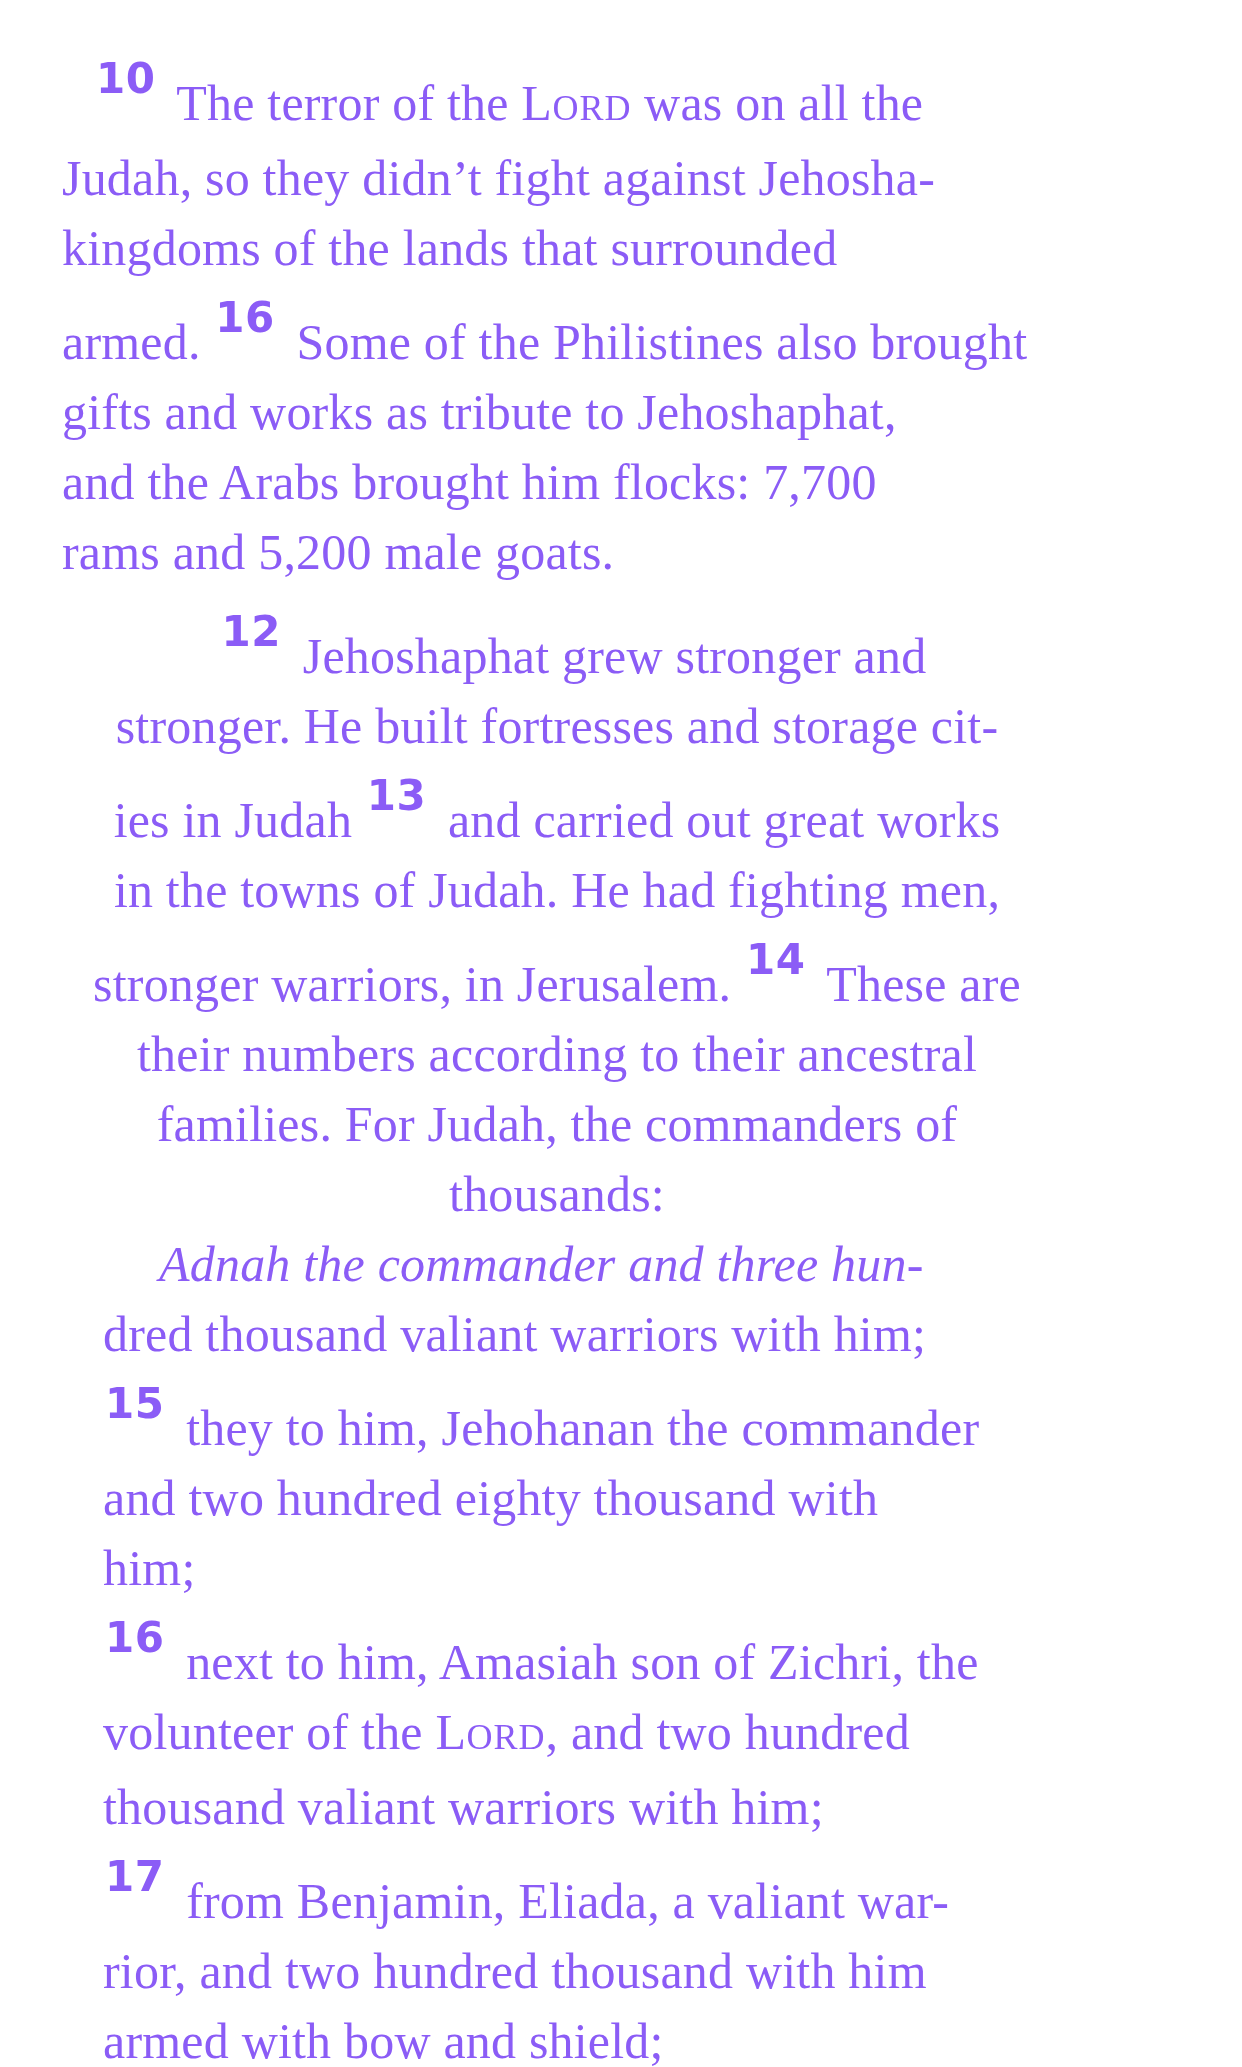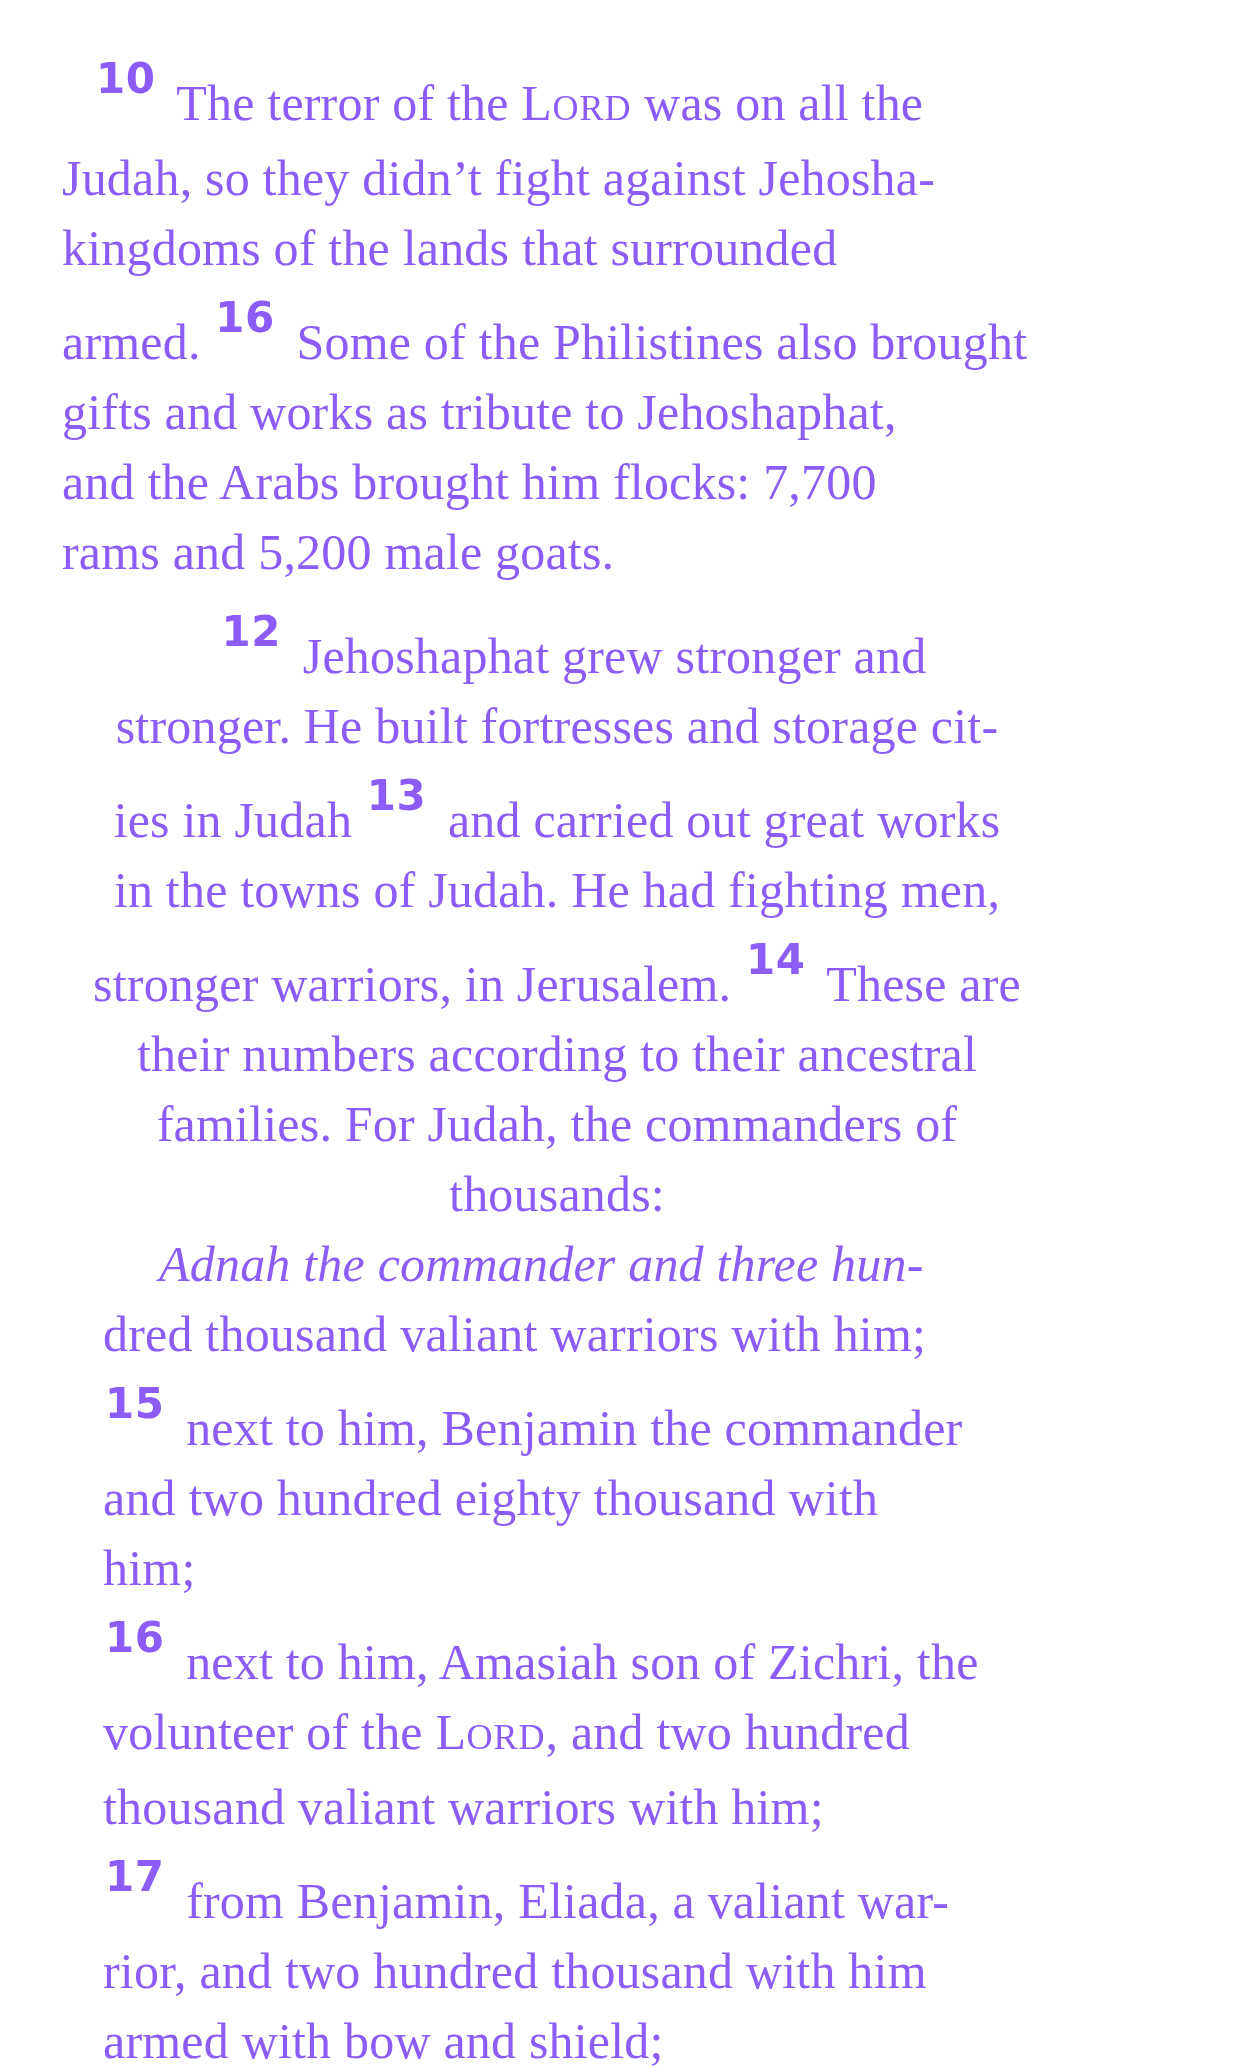--- a/index.html
+++ b/index.html
@@ -66,21 +66,21 @@
         <div class="line"><span>their numbers according to their ancestral</span></div>
         <div class="line"><span>families. For Judah, the commanders of</span></div>
         <div class="line"><span>thousands:</span></div>
       </section>
       <section class="list">
         <div class="item">
           <div class="line first no-num"><span>Adnah the commander and three hun-</span></div>
           <div class="line"><span>dred thousand valiant warriors with him;</span></div>
         </div>
         <div class="item">
-          <div class="line first"><span class="vnum">15</span><span> next to him, Benjamin the commander</span></div>
+          <div class="line first"><span class="vnum">15</span><span> they to him, Jehohanan the commander</span></div>
           <div class="line"><span>and two hundred eighty thousand with</span></div>
           <div class="line"><span>him;</span></div>
         </div>
         <div class="item">
           <div class="line first"><span class="vnum">16</span><span> next to him, Amasiah son of Zichri, the</span></div>
           <div class="line"><span>volunteer of the </span><span class="lord"><span>L</span><span class="sc">ORD</span></span><span>, and two hundred</span></div>
           <div class="line"><span>thousand valiant warriors with him;</span></div>
         </div>
         <div class="item">
           <div class="line first"><span class="vnum">17</span><span> from Benjamin, Eliada, a valiant war-</span></div>

